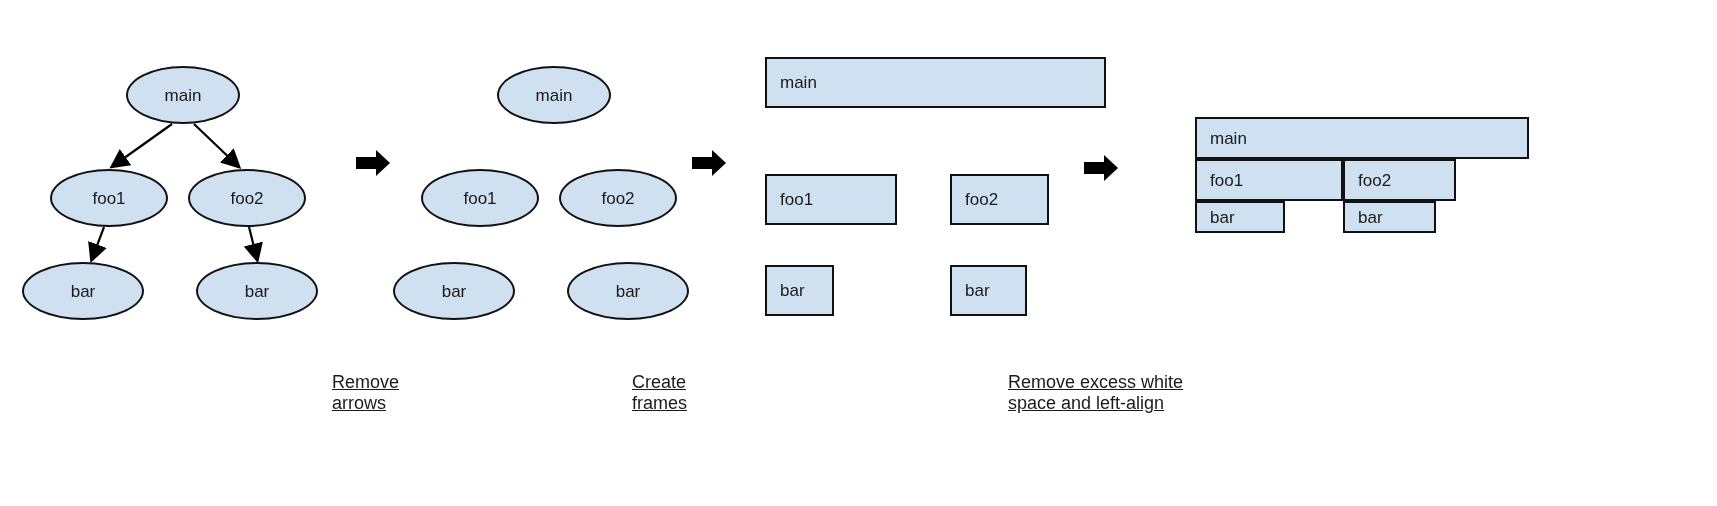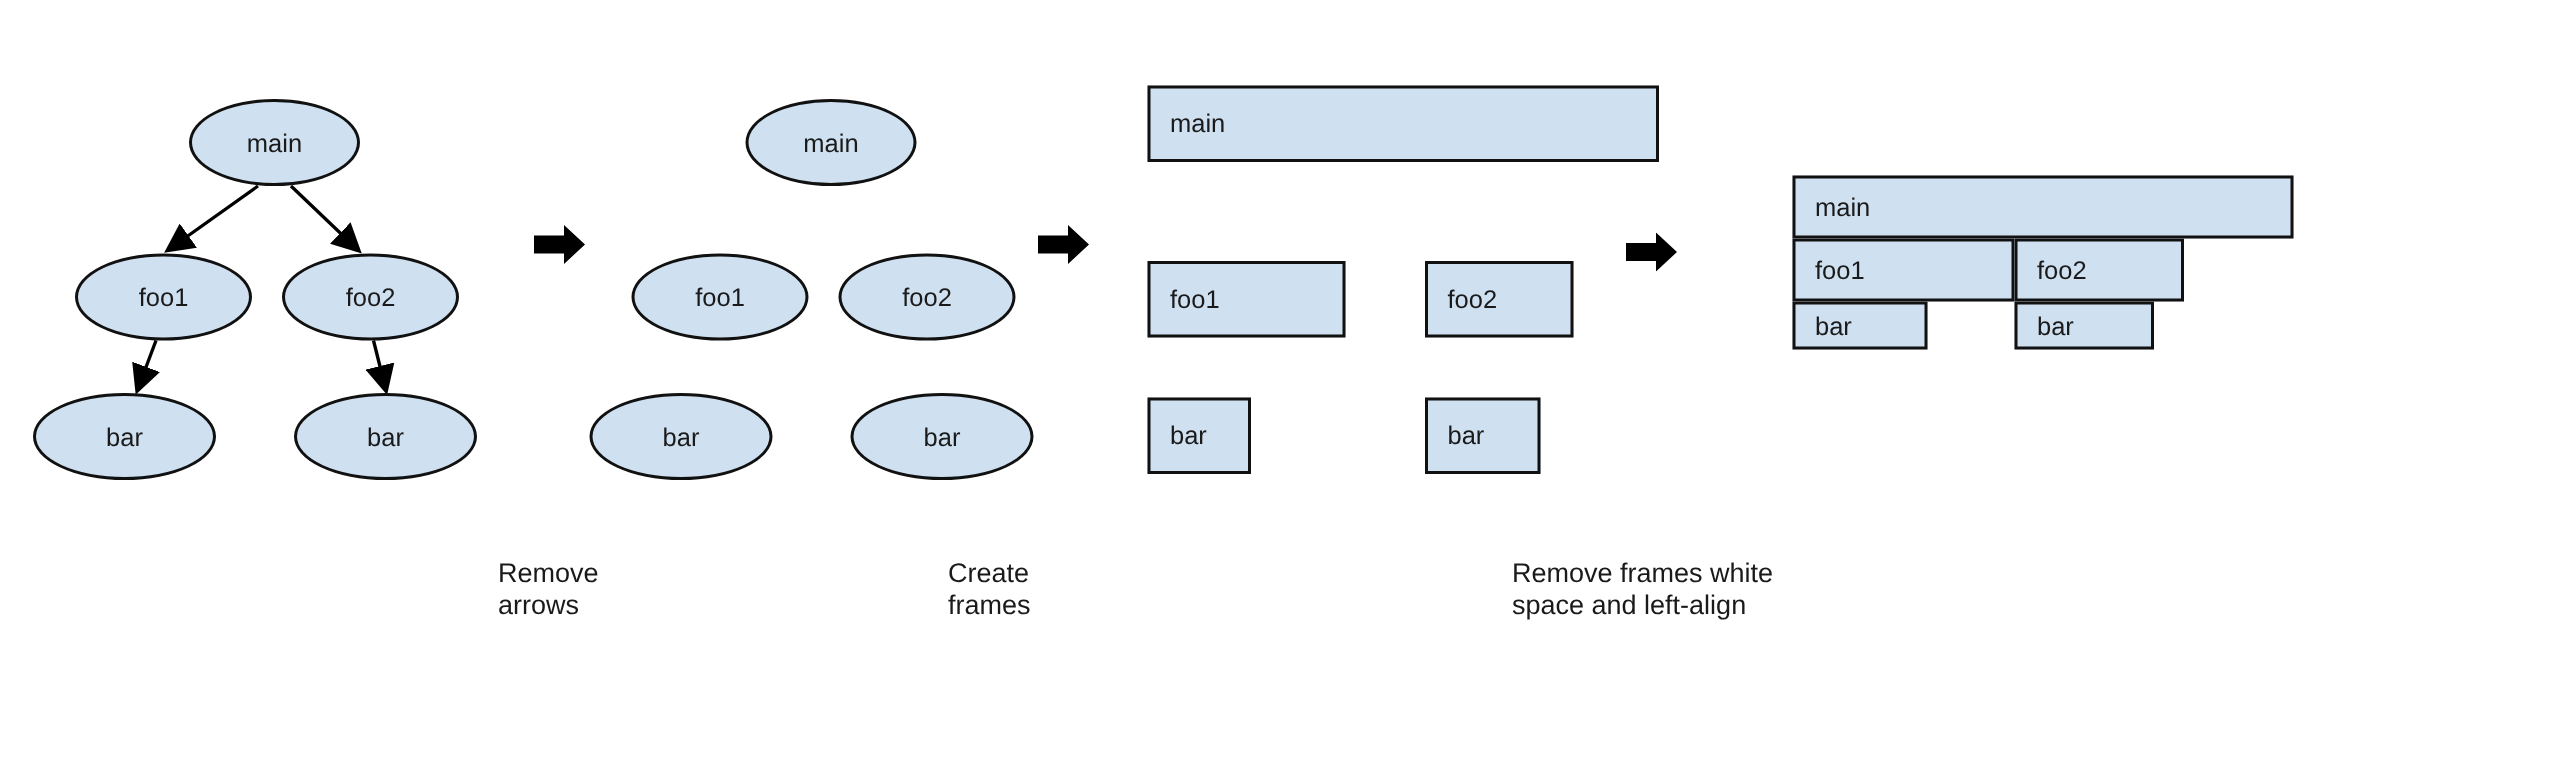--- a/index.html
+++ b/index.html
@@ -79,20 +79,21 @@
     height: 26px;
   }
   .arrow svg { display: block; }
 
   
   .caption {
     color: #1a1a1a;
     font-size: 18px;
     line-height: 21px;
     white-space: pre-line;
+    text-decoration: underline;
   }
 </style>
 </head>
 <body>
 
 <div id="stage">
 
   <svg class="conn" viewBox="0 0 1717 506" width="1717" height="506">
     <defs>
       <marker id="ah" markerWidth="9" markerHeight="9" refX="7" refY="4.5" orient="auto" markerUnits="strokeWidth">
@@ -191,17 +192,17 @@
         <svg width="34" height="26" viewBox="0 0 34 26">
           <path d="M0,7 L20,7 L20,0 L34,13 L20,26 L20,19 L0,19 Z" fill="#000000"></path>
         </svg>
       </div>
     </div>
   <div id="captions-layer">
       <div class="caption" style="left: 332px; top: 372px;">Remove
 arrows</div>
       <div class="caption" style="left: 632px; top: 372px;">Create
 frames</div>
-      <div class="caption" style="left: 1008px; top: 372px;">Remove frames white
+      <div class="caption" style="left: 1008px; top: 372px;">Remove excess white
 space and left-align</div>
     </div>
 
 </div>
 
 </body></html>

